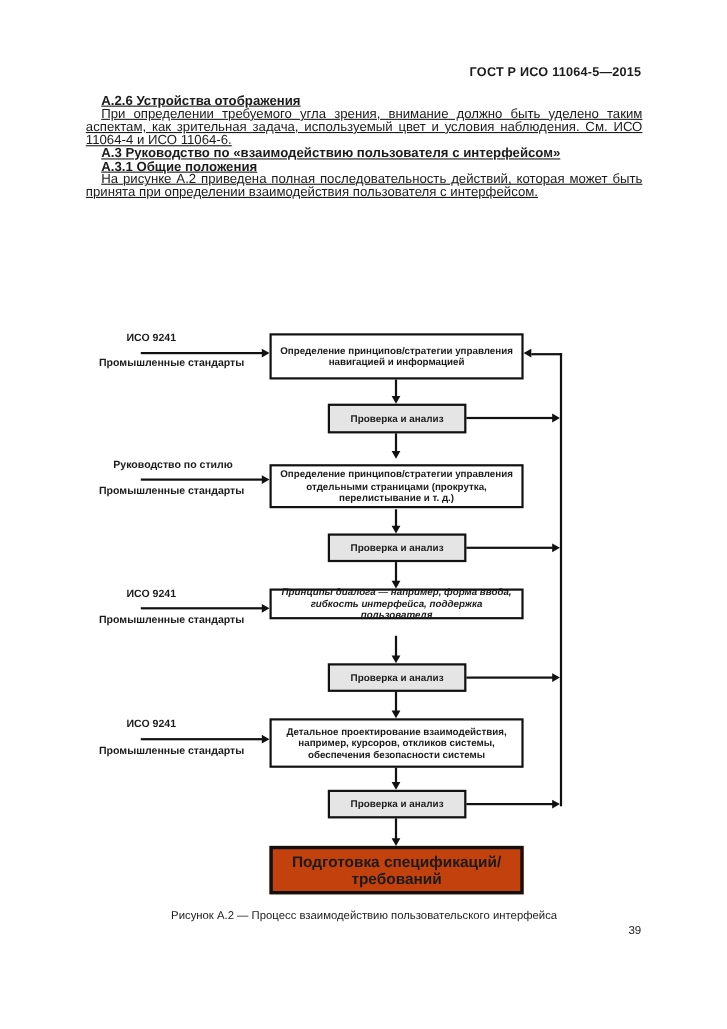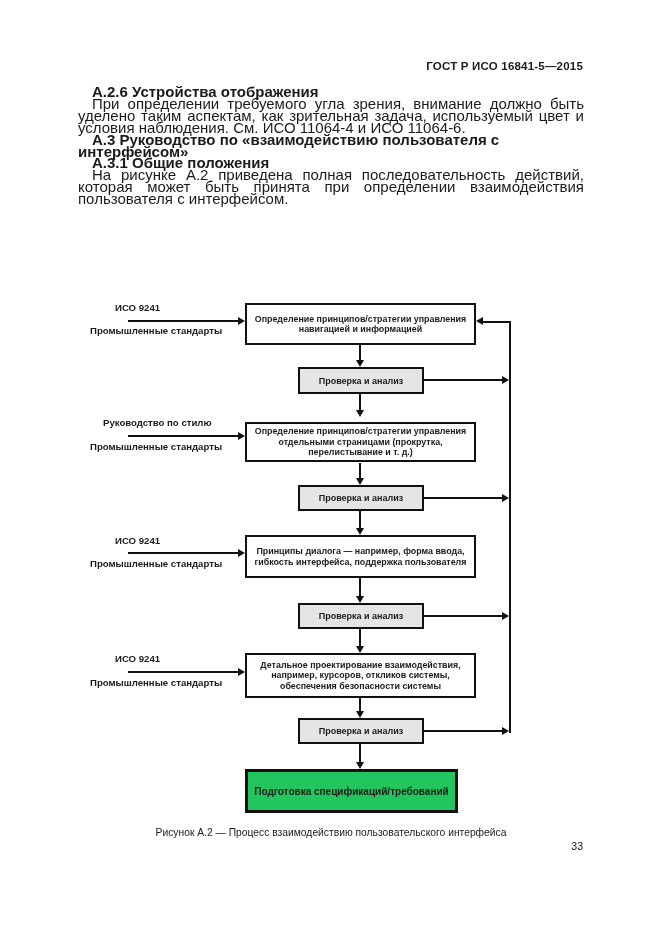--- a/index.html
+++ b/index.html
@@ -11,21 +11,21 @@
     font-family:"Liberation Sans", sans-serif;
     color:#1b1b1b;
     overflow:hidden;
   }
   .doc-header {
     position:absolute; top:60px; right:78px;
     font-size:11.5px; font-weight:bold; letter-spacing:0.2px;
   }
   .textblock {
     position:absolute; top:86px; left:78px; width:506px;
-    font-size:15px; line-height:11.9px; text-align:justify;
+    font-size:12px; line-height:11.9px; text-align:justify;text-decoration:underline;
   }
   .textblock p { margin:0; text-indent:14px; }
   .h-run { font-weight:bold; margin:0; text-indent:14px; text-align:left; }
   .h-sect { margin-top:6px; }
   .h-sub  { margin-top:2px; }
 
   
   .fig * { box-sizing:border-box; }
   .mainbox {
     position:absolute; left:245px; width:231px;
@@ -34,24 +34,24 @@
     text-align:center; font-weight:bold; font-size:8.9px; line-height:10.5px;
     padding:2px 6px;
   }
   .checkbox-f {
     position:absolute; left:298px; width:126px;
     border:2px solid #111; background:#e5e5e5;
     display:flex; align-items:center; justify-content:center;
     text-align:center; font-weight:bold; font-size:9px;
   }
   .finalbox {
-    position:absolute; left:245px; width:213px;
-    border:3px solid #111; background:#22c55e;
+    position:absolute; left:245px; width:231px;
+    border:3px solid #111; background:#c2410c;
     display:flex; align-items:center; justify-content:center;
-    text-align:center; font-weight:bold; font-size:10px;
+    text-align:center; font-weight:bold; font-size:14px;
   }
   .side-label {
     position:absolute; font-weight:bold; font-size:9.6px; white-space:nowrap;
   }
   .vline { position:absolute; width:2px; background:#111; }
   .hline { position:absolute; height:2px; background:#111; }
   .arr-down {
     position:absolute; width:0; height:0;
     border-left:4px solid transparent; border-right:4px solid transparent;
     border-top:7px solid #111;
@@ -72,21 +72,21 @@
   }
   .page-number {
     position:absolute; top:840px; right:78px; font-size:10.5px;
   }
 </style>
 </head>
 <body>
 
 <div class="page">
 
-  <div class="doc-header">ГОСТ Р ИСО 16841-5—2015</div>
+  <div class="doc-header">ГОСТ Р ИСО 11064-5—2015</div>
 
   <div class="textblock">
     <p class="h-run">А.2.6 Устройства отображения</p>
     <p>При определении требуемого угла зрения, внимание должно быть уделено таким аспектам, как зрительная задача, используемый цвет и условия наблюдения. См. ИСО 11064-4 и ИСО 11064-6.</p>
     <p class="h-run h-sect">А.3 Руководство по «взаимодействию пользователя с интерфейсом»</p>
     <p class="h-run h-sub">А.3.1 Общие положения</p>
     <p>На рисунке А.2 приведена полная последовательность действий, которая может быть принята при определении взаимодействия пользователя с интерфейсом.</p>
   </div>
 
   <div class="fig">
@@ -106,21 +106,21 @@
     <div class="hline" style="left:128px; top:552px; width:112px;"></div>
     <div class="arr-right" style="left:238px; top:549px;"></div>
 
     <div class="side-label" style="left:115px; top:653px;">ИСО 9241</div>
     <div class="side-label" style="left:90px; top:677px;">Промышленные стандарты</div>
     <div class="hline" style="left:128px; top:671px; width:112px;"></div>
     <div class="arr-right" style="left:238px; top:668px;"></div>
 
     <div class="mainbox" style="top:303px; height:42px;">Определение принципов/стратегии управления навигацией и информацией</div>
     <div class="mainbox" style="top:410px; height:40px;margin-top:12px;">Определение принципов/стратегии управления отдельными страницами (прокрутка, перелистывание и т. д.)</div>
-    <div class="mainbox" style="top:535px; height:43px;">Принципы диалога — например, форма ввода, гибкость интерфейса, поддержка пользователя</div>
+    <div class="mainbox" style="top:535px; height:28px;font-style:italic;">Принципы диалога — например, форма ввода, гибкость интерфейса, поддержка пользователя</div>
     <div class="mainbox" style="top:653px; height:45px;">Детальное проектирование взаимодействия, например, курсоров, откликов системы, обеспечения безопасности системы</div>
 
     <div class="checkbox-f" style="top:367px; height:27px;">Проверка и анализ</div>
     <div class="checkbox-f" style="top:485px; height:26px;">Проверка и анализ</div>
     <div class="checkbox-f" style="top:603px; height:26px;">Проверка и анализ</div>
     <div class="checkbox-f" style="top:718px; height:26px;">Проверка и анализ</div>
 
     <div class="finalbox" style="top:769px; height:44px;">Подготовка спецификаций/требований</div>
 
     <div class="vline" style="left:359px; top:345px; height:16px;"></div>
@@ -161,15 +161,15 @@
     <div class="hline" style="left:424px; top:615px; width:79px;"></div>
     <div class="arr-right" style="left:502px; top:612px;"></div>
 
     <div class="hline" style="left:424px; top:730px; width:79px;"></div>
     <div class="arr-right" style="left:502px; top:727px;"></div>
 
   </div>
 
   <div class="fig-caption">Рисунок А.2 — Процесс взаимодействию пользовательского интерфейса</div>
 
-  <div class="page-number">33</div>
+  <div class="page-number">39</div>
 
 </div>
 
 </body></html>

